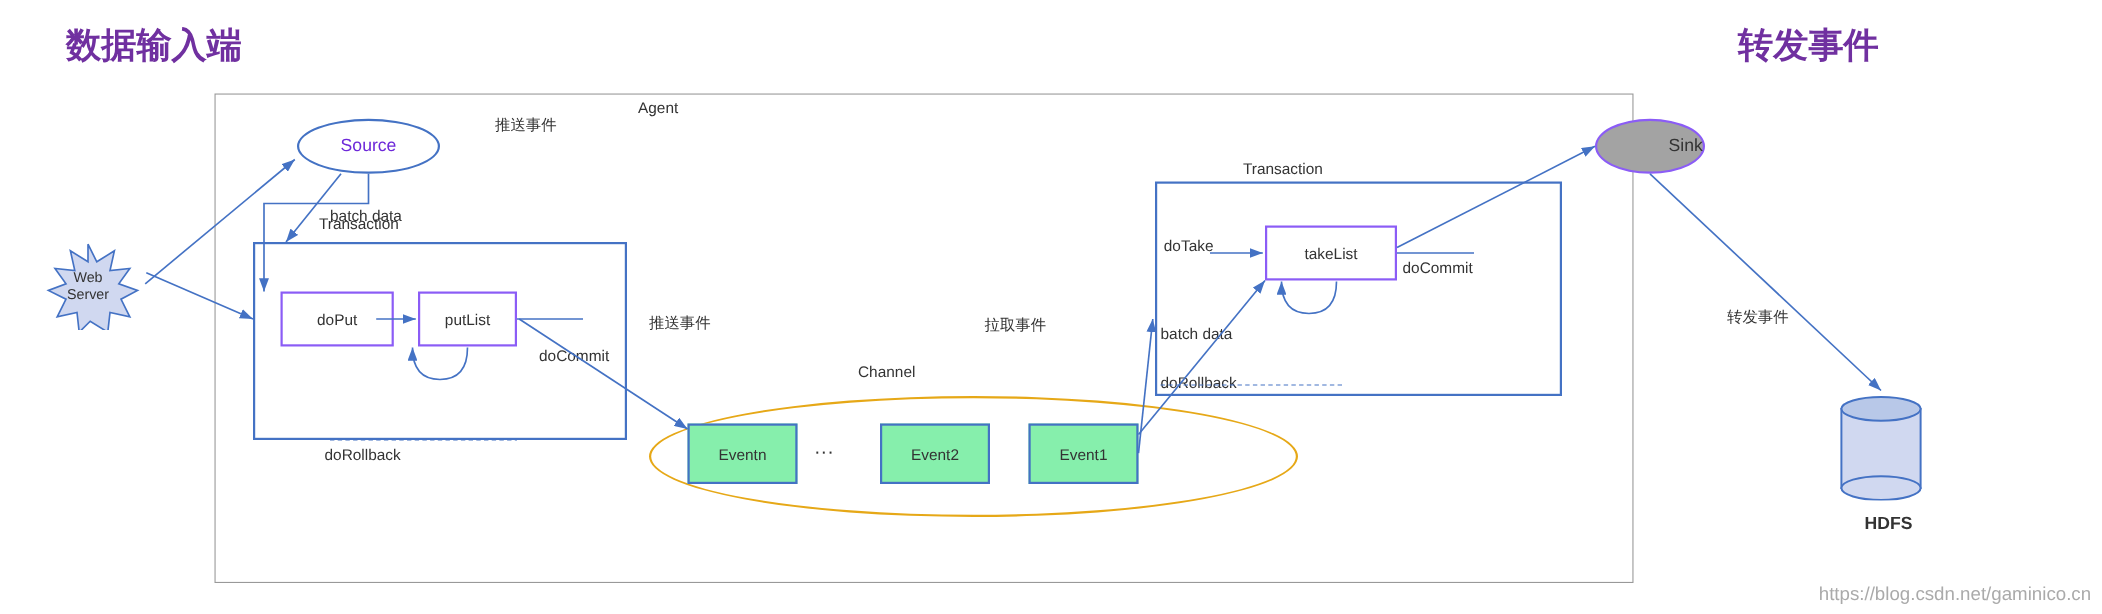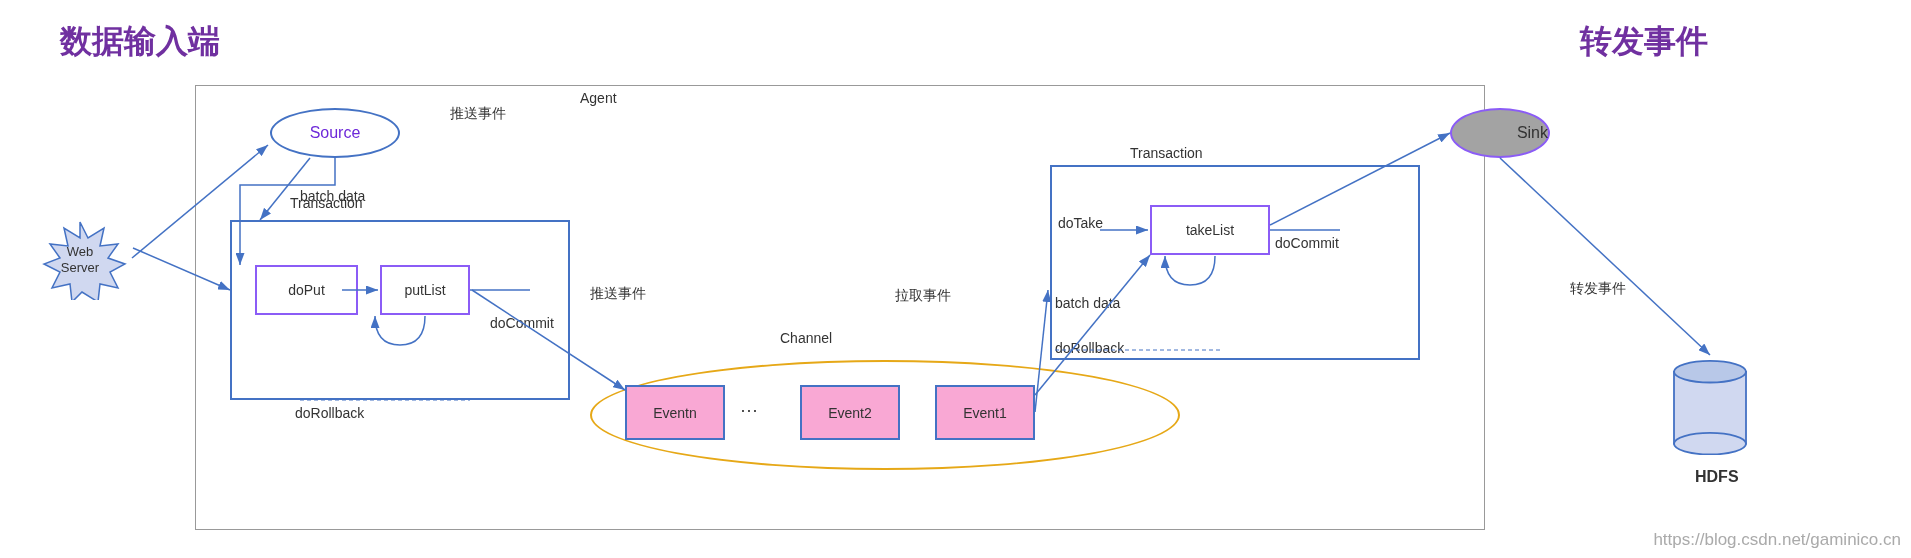--- a/index.html
+++ b/index.html
@@ -196,21 +196,21 @@
       position: absolute;
       left: 780px;
       top: 330px;
       font-size: 14px;
       color: #333;
     }
     
     .event-box {
       position: absolute;
       border: 2px solid #4472c4;
-      background: #f9a8d4;
+      background: #86efac;
       display: flex;
       align-items: center;
       justify-content: center;
       font-size: 14px;
       color: #333;
     }
     .eventn-box {
       left: 625px;
       top: 385px;
       width: 100px;

